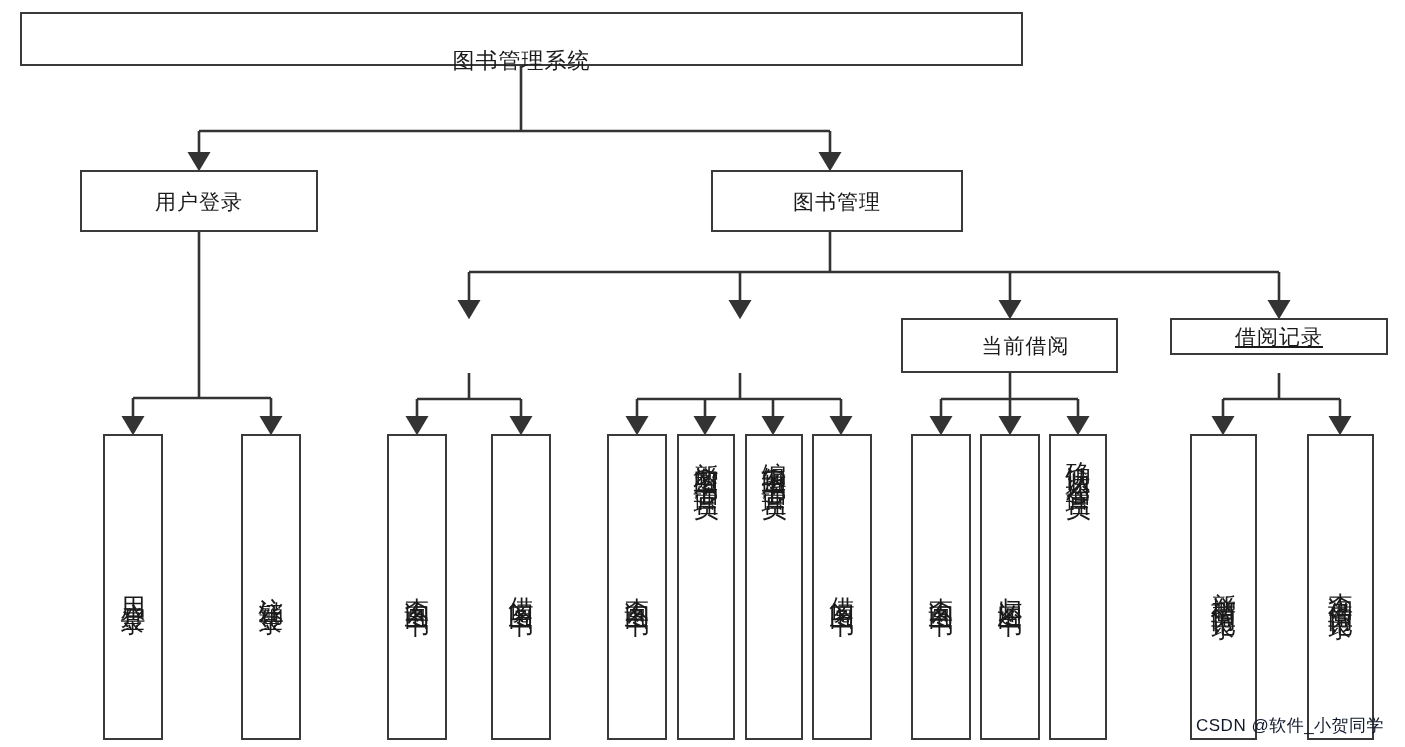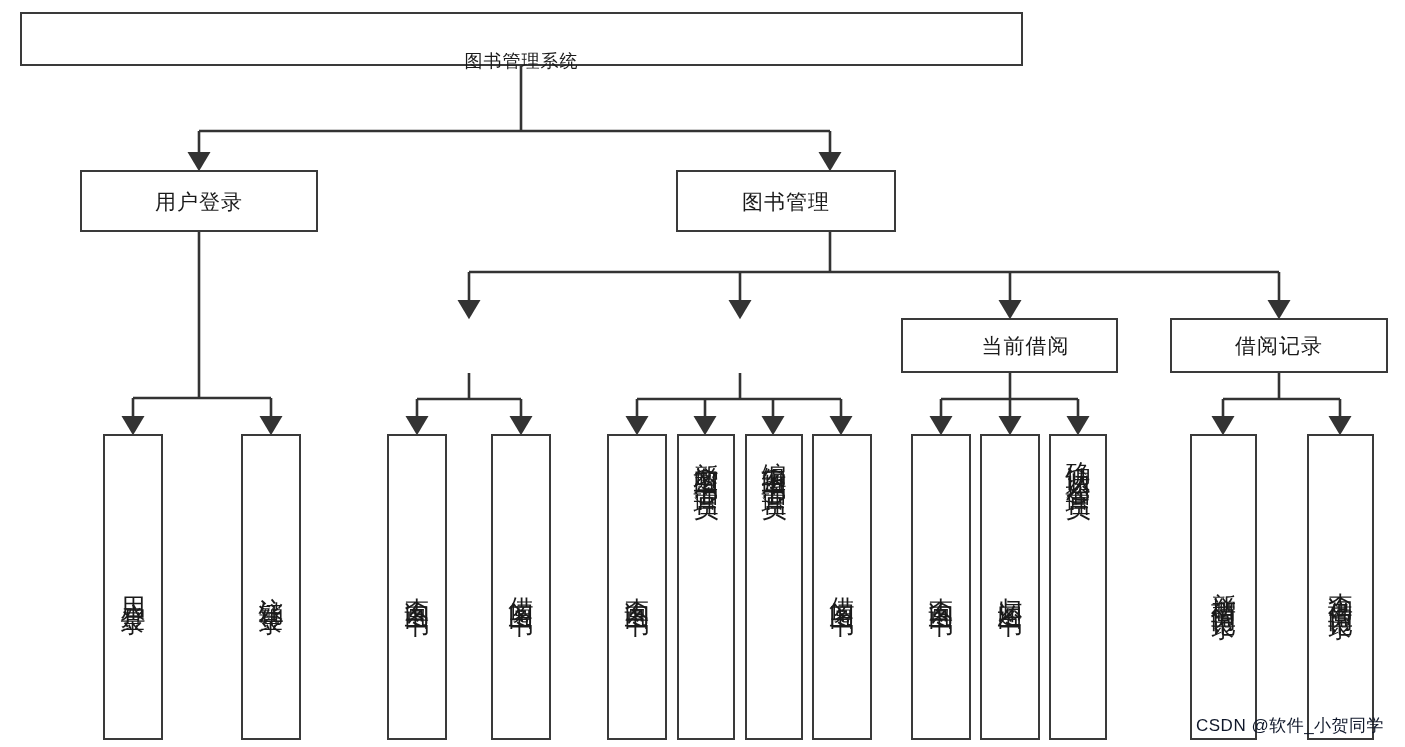--- a/index.html
+++ b/index.html
@@ -24,21 +24,21 @@
     color:#1a1a1a;
   }
   .node .lbl{
     display:block;
     white-space:nowrap;
     letter-spacing:1px;
   }
 
   
   .h-node .lbl{font-size:21px;line-height:1;}
-  #n-root .lbl{font-size:18px;margin-top:44px;}
+  #n-root .lbl{font-size:22px;margin-top:44px;}
 
   
   .v-node{
     align-items:center;
     justify-content:center;
     padding:6px 0;
   }
   .v-node .lbl{
     writing-mode:vertical-rl;
     text-orientation:upright;
@@ -117,31 +117,31 @@
   </svg>
 
   <div class="node h-node" id="n-root" style="left:20px;top:12px;width:1003px;height:54px;">
     <span class="lbl">图书管理系统</span>
   </div>
 
   <div class="node h-node" style="left:80px;top:170px;width:238px;height:62px;">
     <span class="lbl">用户登录</span>
   </div>
 
-  <div class="node h-node" style="left:676px;top:170px;width:220px;height:62px;">
+  <div class="node h-node" style="left:711px;top:170px;width:252px;height:62px;">
     <span class="lbl">图书管理</span>
   </div>
 
 
 
   <div class="node h-node" style="left:901px;top:318px;width:217px;height:55px;padding-left:32px;">
     <span class="lbl">当前借阅</span>
   </div>
 
-  <div class="node h-node" style="left:1170px;top:318px;width:218px;height:55px;">
+  <div class="node h-node" style="left:1170px;top:318px;width:218px;height:37px;text-decoration:underline;">
     <span class="lbl">借阅记录</span>
   </div>
 
   <div class="node v-node" style="left:103px;top:434px;width:60px;height:306px;">
     <span class="lbl">用户登录</span>
   </div>
 
   <div class="node v-node" style="left:241px;top:434px;width:60px;height:306px;">
     <span class="lbl">注销登录</span>
   </div>

